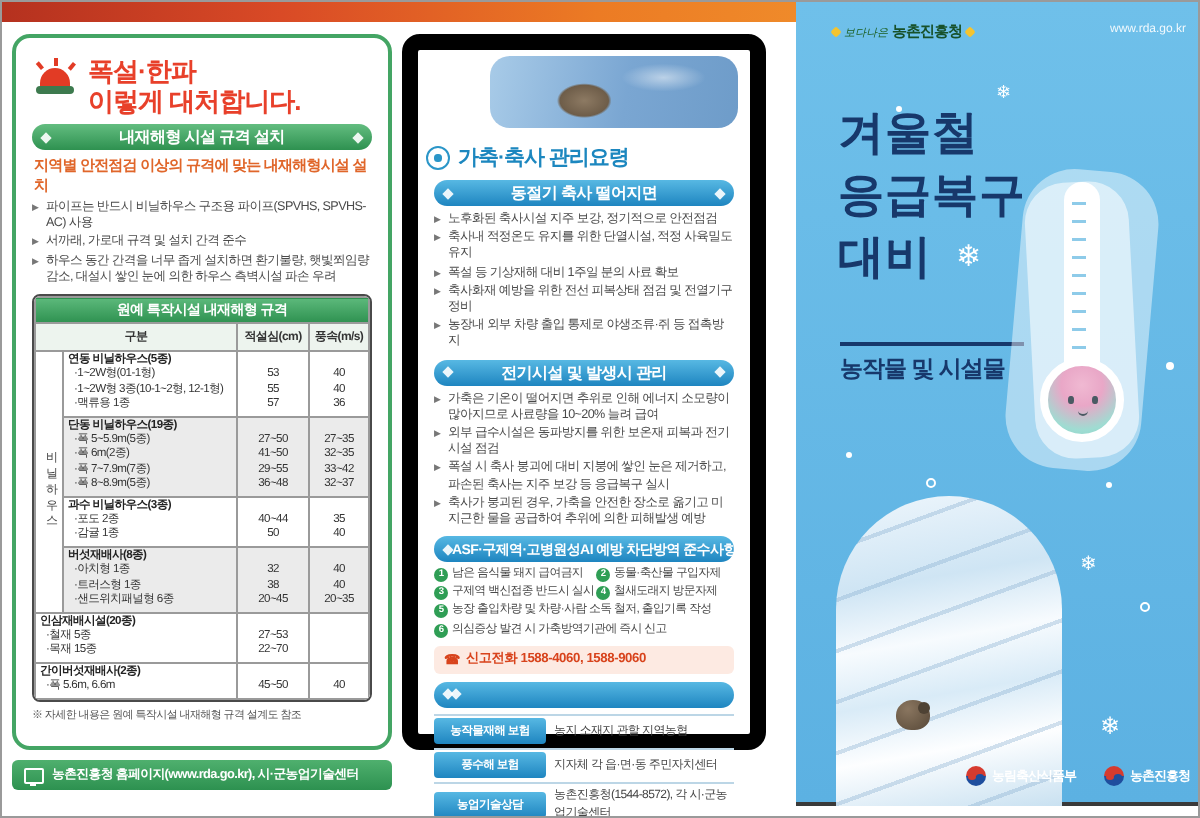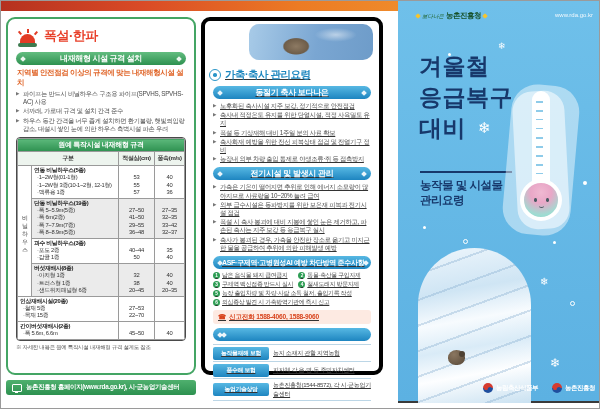--- a/index.html
+++ b/index.html
@@ -4,21 +4,21 @@
 <style>
   html,body{margin:0;padding:0;background:#e9e9e9;}
   .canvas{position:relative;width:600px;height:409px;background:#fff;border:1px solid #9a9a9a;
           box-sizing:border-box;overflow:hidden;font-family:"Liberation Sans",sans-serif;color:#333;}
   
   .topbar{position:absolute;left:0;top:0;width:397px;height:10px;
           background:linear-gradient(90deg,#b5311f,#d94a26 35%,#ec7b24 75%,#ef8a2a);}
   
   .pbox{position:absolute;top:16px;height:358px;border-radius:9px;box-sizing:border-box;padding:5px 8px;background:#fff;}
   .pbox.green{left:5px;width:190px;border:2px solid #44a564;}
-  .pbox.blue{left:200px;width:182px;border:4px solid #000000;text-decoration:underline;}
+  .pbox.blue{left:200px;width:182px;border:8px solid #000000;}
   
   .alert-head{display:flex;align-items:flex-start;gap:6px;margin:4px 0 2px 2px;}
   .siren{position:relative;width:20px;height:17px;flex:0 0 auto;margin-top:3px;}
   .siren .dome{position:absolute;left:2px;top:3px;width:15px;height:9px;border-radius:8px 8px 0 0;background:#e23b25;}
   .siren .base{position:absolute;left:0;top:12px;width:19px;height:3.5px;border-radius:2px;background:#3d7a4e;}
   .siren .ray{position:absolute;width:1.5px;height:4px;background:#e23b25;}
   .siren .r1{left:9px;top:-2px;}
   .siren .r2{left:1px;top:0;transform:rotate(-40deg);}
   .siren .r3{left:17px;top:0;transform:rotate(40deg);}
   .alert-title{font-size:13px;line-height:15px;font-weight:bold;color:#e8402a;letter-spacing:-0.5px;}
@@ -29,21 +29,21 @@
   .sec-ic.b{border:1.6px solid #2b96c8;}
   .sec-ic::after{content:"";position:absolute;left:3px;top:3px;width:3.5px;height:3.5px;border-radius:50%;}
   .sec-ic.g::after{background:#3aa45c;}
   .sec-ic.b::after{background:#2b96c8;}
   .sec-title{font-size:10.5px;font-weight:bold;letter-spacing:-0.5px;}
   .sec-title.g{color:#2e9550;}
   .sec-title.b{color:#1c87bf;}
   
   .pill{display:flex;align-items:center;height:13px;border-radius:8px;padding:0 5px;margin:4px 0 3px;
         color:#fff;font-weight:bold;font-size:8px;letter-spacing:-0.3px;}
-  .pill.g{background:linear-gradient(180deg,#63bd80,#2e9150);font-family:Liberation Serif, serif;}
+  .pill.g{background:linear-gradient(180deg,#63bd80,#2e9150);}
   .pill.b{background:linear-gradient(180deg,#57b8e3,#1e85c0);}
   .pill .lbl{flex:1;text-align:center;white-space:nowrap;}
   .dia{width:4px;height:4px;background:rgba(255,255,255,.9);transform:rotate(45deg);flex:0 0 auto;}
   .pill.small .lbl{font-size:7px;}
   
   .hl{font-size:7.5px;font-weight:bold;color:#e0662a;margin:2px 0 2px 1px;letter-spacing:-0.4px;}
   ul.bl{list-style:none;margin:1px 0 2px;padding:0;font-size:6.3px;line-height:8.2px;color:#4a4a4a;letter-spacing:-0.3px;}
   ul.bl li{position:relative;padding-left:7px;margin-bottom:1px;}
   ul.bl li::before{content:"\25B6";position:absolute;left:0;top:0;font-size:4.5px;color:#777;}
   
@@ -146,20 +146,21 @@
     <div class="alert-head">
       <div class="siren">
         <div class="ray r1"></div>
           <div class="ray r2"></div>
           <div class="ray r3"></div>
         <div class="dome"></div>
           <div class="base"></div>
       </div>
       <div class="alert-title">
         <div>폭설·한파</div>
+        <div>이렇게 대처합니다.</div>
       </div>
     </div>
 
 
     <div class="pill g">
       <span class="dia"></span>
       <span class="lbl">내재해형 시설 규격 설치</span>
       <span class="dia"></span>
     </div>
 
@@ -314,21 +315,21 @@
   <div class="pbox blue">
     <div class="photo"></div>
     <div class="mid-flow">
       <div class="sec-head">
         <span class="sec-ic b"></span>
         <span class="sec-title b">가축·축사 관리요령</span>
       </div>
 
       <div class="pill b">
         <span class="dia"></span>
-        <span class="lbl">동절기 축사 보다나은</span>
+        <span class="lbl">동절기 축사 떨어지면</span>
         <span class="dia"></span>
       </div>
       <ul class="bl">
         <li>노후화된 축사시설 지주 보강, 정기적으로 안전점검</li>
         <li>축사내 적정온도 유지를 위한 단열시설, 적정 사육밀도 유지</li>
         <li>폭설 등 기상재해 대비 1주일 분의 사료 확보</li>
         <li>축사화재 예방을 위한 전선 피복상태 점검 및 전열기구 정비</li>
         <li>농장내 외부 차량 출입 통제로 야생조류·쥐 등 접촉방지</li>
       </ul>
 
@@ -412,21 +413,20 @@
     <div class="cover-url">www.rda.go.kr</div>
 
     <div class="cover-title">
       <div>겨울철</div>
       <div>응급복구</div>
       <div>대비</div>
     </div>
     <div class="cover-div"></div>
     <div class="cover-sub">
       <div>농작물 및 시설물</div>
-      <div>관리요령</div>
     </div>
 
     <span class="flake" style="left:100px;top:40px;font-size:9px;">❄</span>
     <span class="flake" style="left:80px;top:118px;font-size:15px;">❄</span>
     <span class="flake" style="left:142px;top:275px;font-size:10px;">❄</span>
     <span class="flake" style="left:152px;top:355px;font-size:12px;">❄</span>
     <span class="dot f" style="left:50px;top:52px;width:3px;height:3px;"></span>
     <span class="dot f" style="left:25px;top:225px;width:3px;height:3px;"></span>
     <span class="dot o" style="left:65px;top:238px;width:5px;height:5px;"></span>
     <span class="dot f" style="left:185px;top:180px;width:4px;height:4px;"></span>

